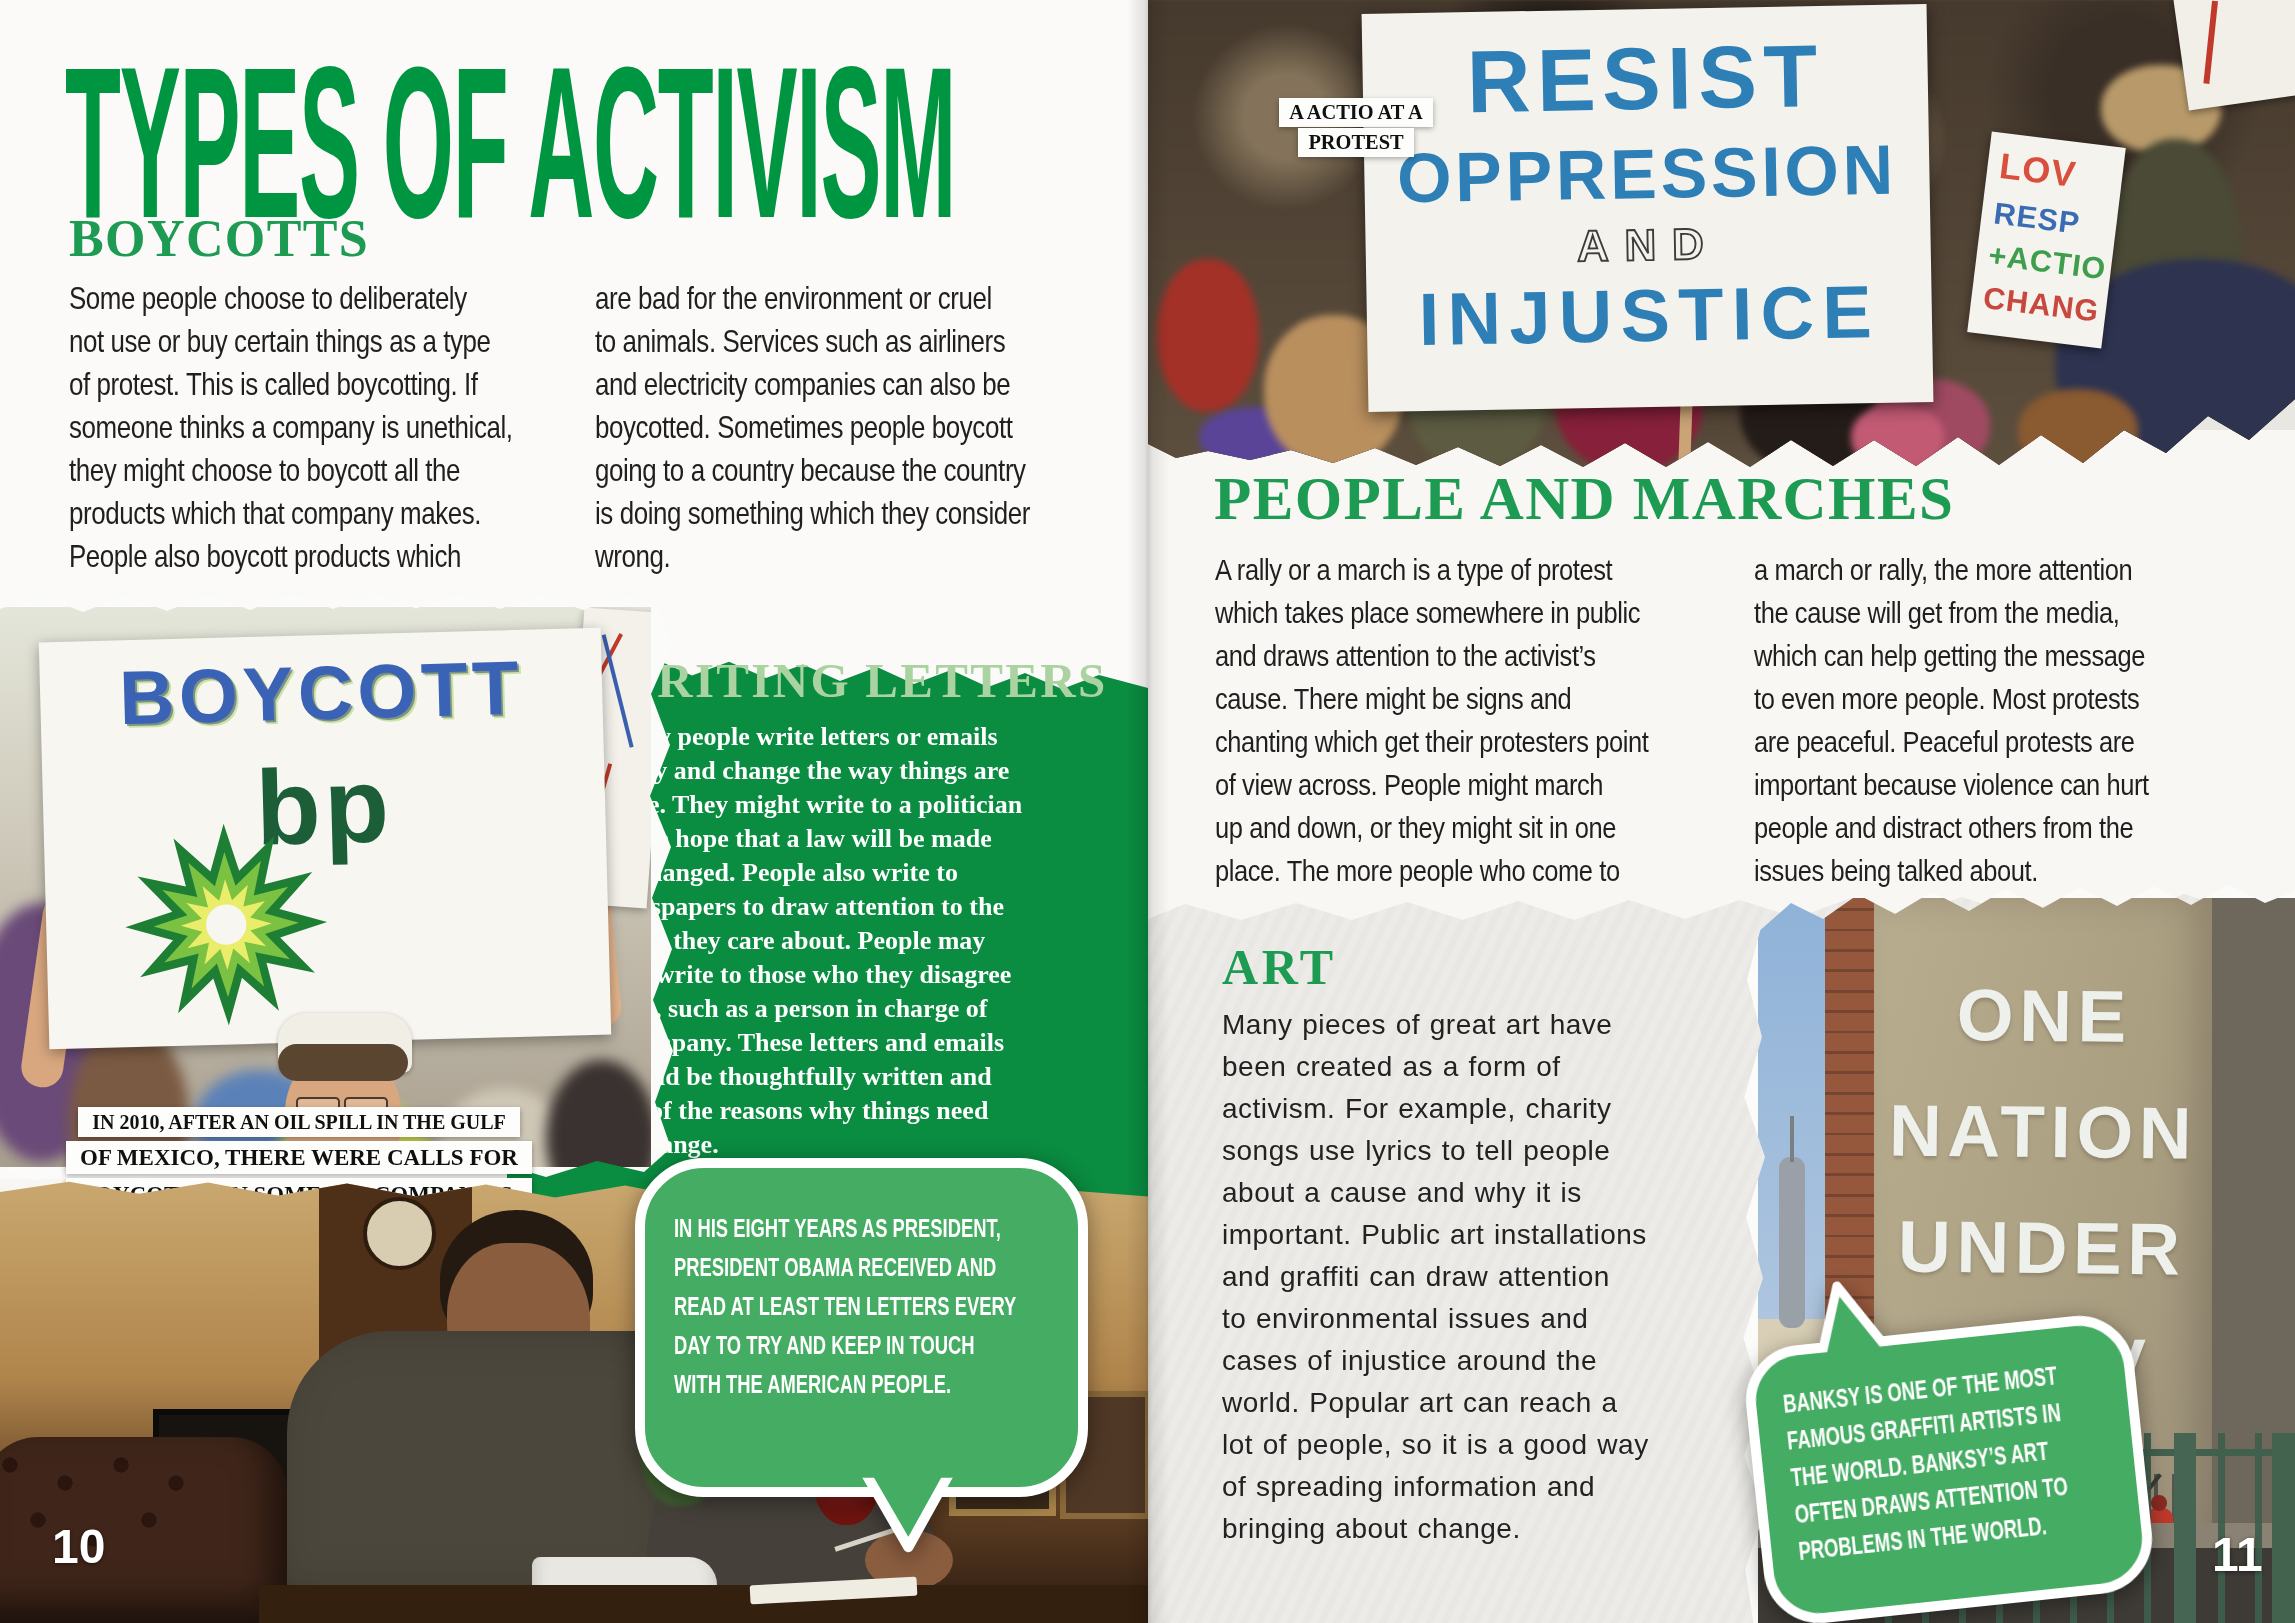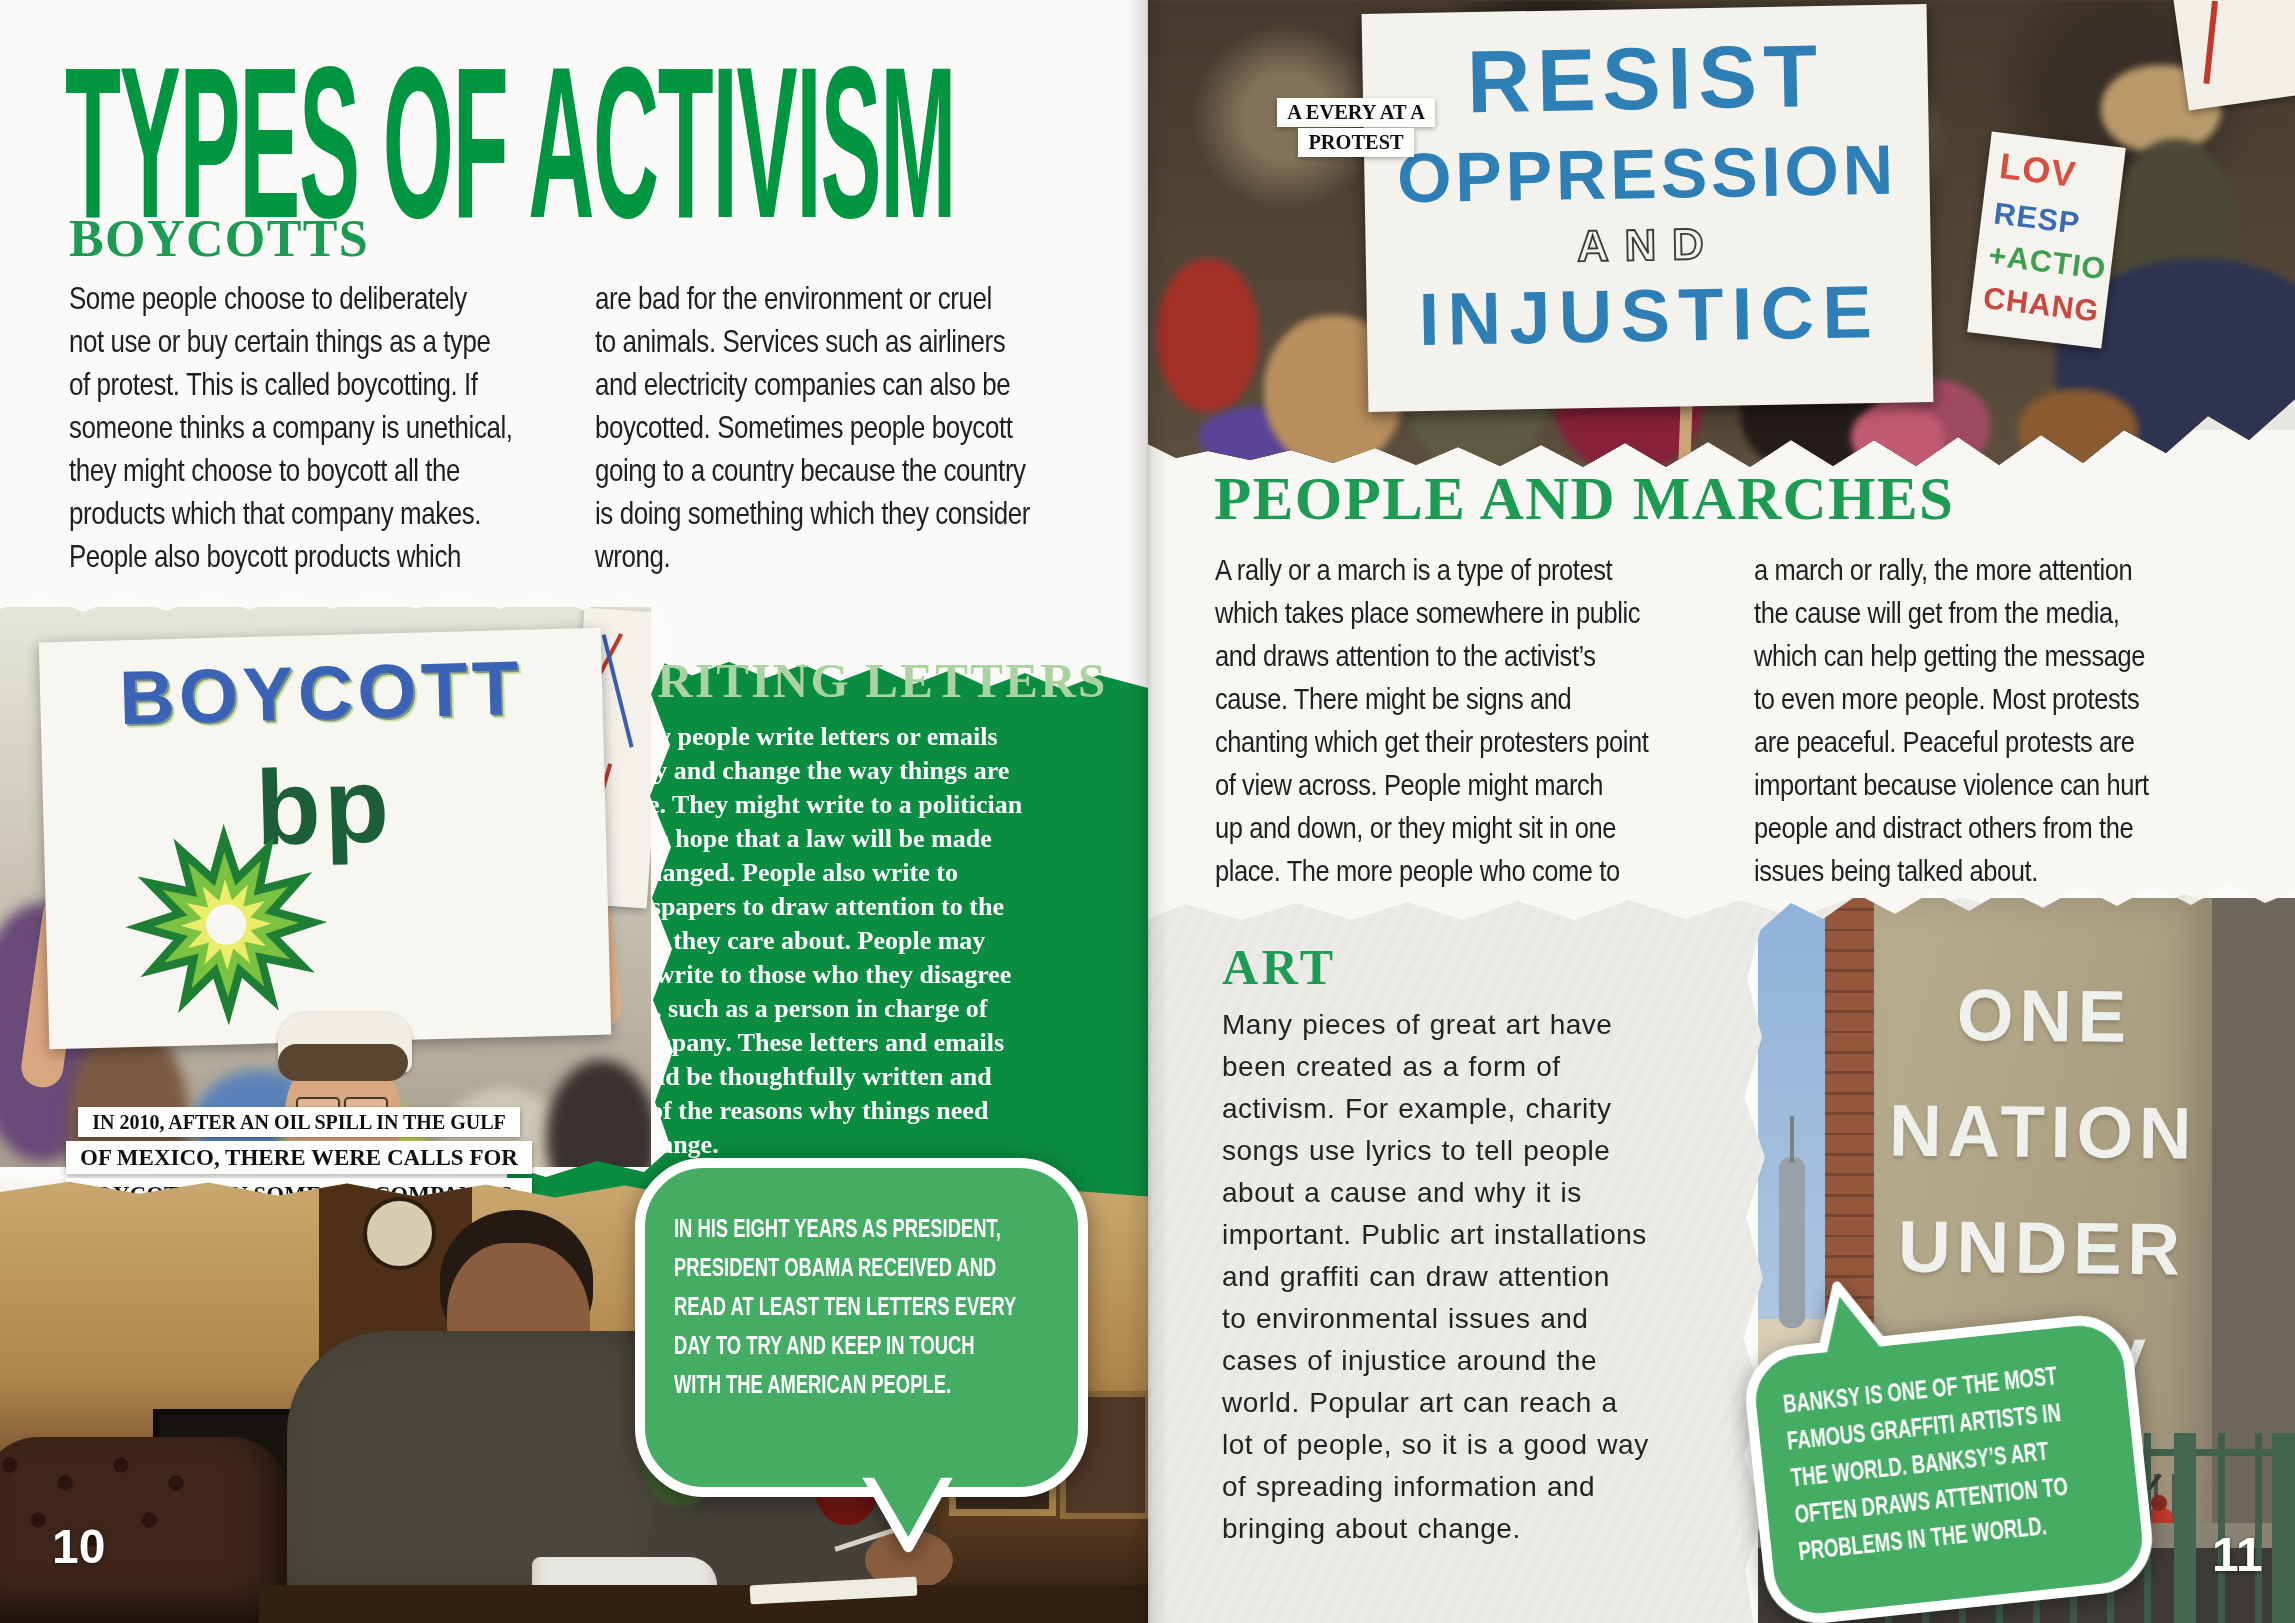--- a/index.html
+++ b/index.html
@@ -238,21 +238,21 @@
         <div style="color:#3a6cb5;">RESP</div>
         <div style="color:#3f9e4d;">+ACTIO</div>
         <div style="color:#c8473f;">CHANG</div>
       </div>
 
       <div class="abs" style="left:1032px;top:-18.5px;width:130px;height:120px;background:#f2efe8;transform:rotate(-8deg);box-shadow:0 2.8px 7.4px rgba(0,0,0,.4);">
         <div class="abs" style="left:28px;top:14px;width:5.6px;height:83px;background:#c0392b;transform:rotate(14deg);"></div>
       </div>
 
       <div class="abs caption-stack" style="left:111px;top:98px;width:194px;">
-        <span class="cap-line serif" style="font-size:20.4px;margin-bottom:1.9px;padding:2.8px 10.2px;">A EVERY AT A</span>
+        <span class="cap-line serif" style="font-size:20.4px;margin-bottom:1.9px;padding:2.8px 10.2px;">A ACTIO AT A</span>
         <span class="cap-line serif" style="font-size:20.4px;padding:2.8px 10.2px;">PROTEST</span>
       </div>
     </div>
 
     <div class="abs serif sec-head" style="left:66px;top:468px;font-size:61px;">PEOPLE AND MARCHES</div>
     <div class="abs body-col pre" style="left:67px;top:548px;font-size:30px;">A rally or a march is a type of protest
 which takes place somewhere in public
 and draws attention to the activist’s
 cause. There might be signs and
 chanting which get their protesters point

